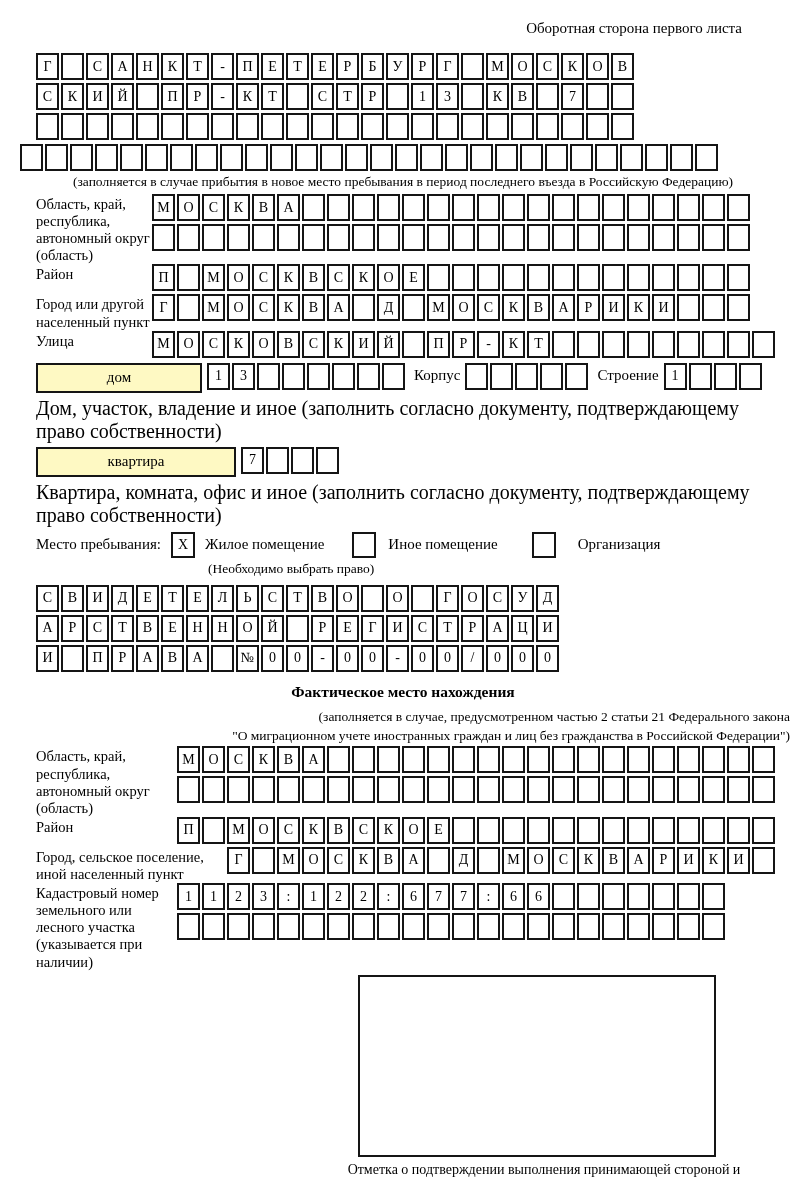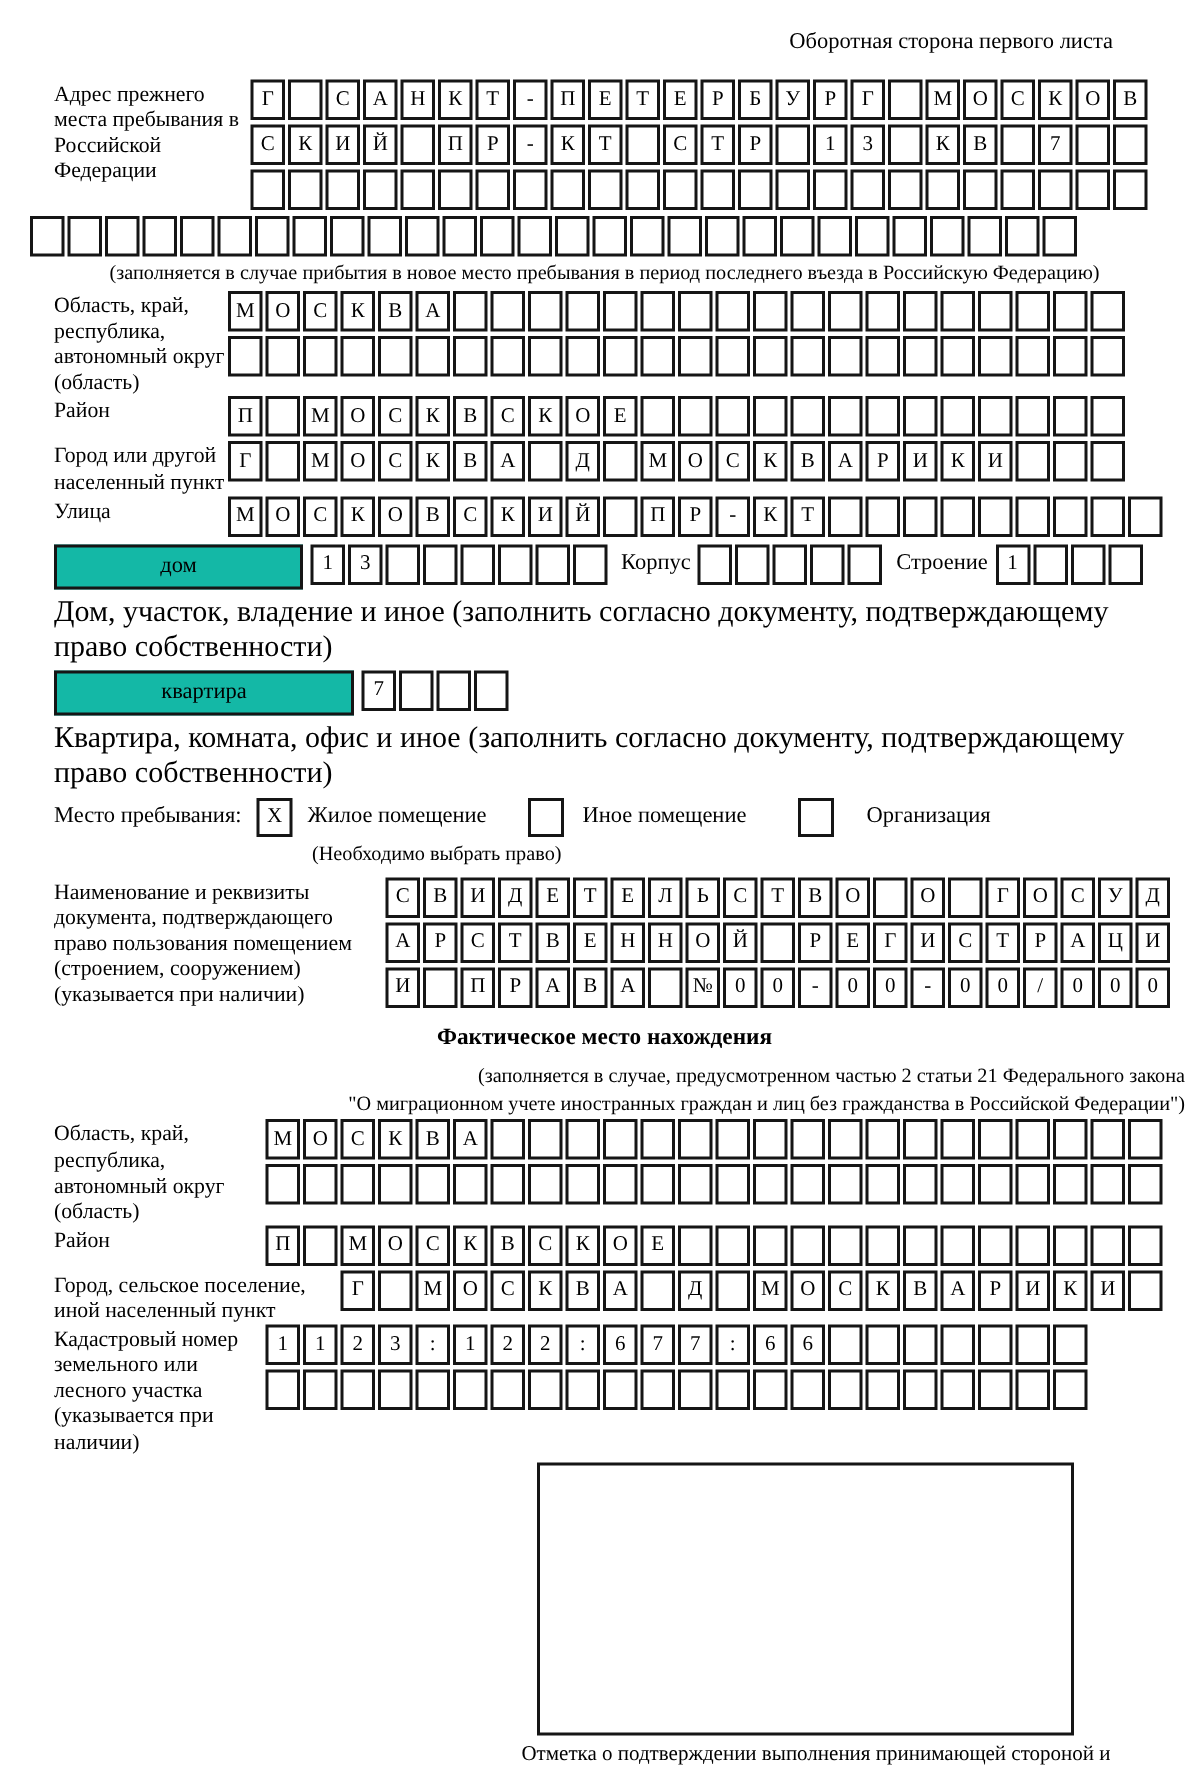--- a/index.html
+++ b/index.html
@@ -22,21 +22,21 @@
     display:inline-flex; align-items:center; justify-content:center;
     font-size:14px; background:#fff;
   }
   .full-row { margin-left:-16px; margin-top:1px; }
 
   .note { font-size:13.5px; text-align:center; margin:1px 0 4px -20px; }
   .note-left { font-size:20px; margin:0 0 4px 0; }
   .sec-title { font-weight:bold; font-size:16.5px; text-align:center; margin:4px 0 7px -20px; }
 
   .wbox { border:2px solid #151515; height:26px; display:flex; align-items:center; justify-content:center;
-          font-size:15px; flex:none; margin-right:5px; background:#14b8a6; }
+          font-size:15px; flex:none; margin-right:5px; background:#fef9c3; }
   .dom-box { width:162px; } .kv-box { width:196px; }
   .inline-lbl { font-size:15px; flex:none; margin:4px 5px 0 7px; }
   .house-row { margin-bottom:4px; margin-top:2px; }
 
   .stay-row { display:flex; align-items:center; font-size:15px; margin-top:5px; }
   .mark { box-sizing:content-box; width:20px; height:22px; border:2px solid #151515;
           display:inline-flex; align-items:center; justify-content:center; font-size:14px; flex:none; }
   .m1 { margin:0 10px 0 10px; } .m2 { margin:0 12px 0 28px; } .m3 { margin:0 22px 0 34px; }
   .choose-note { font-size:13.5px; margin:3px 0 8px 172px; }
 
@@ -48,21 +48,20 @@
   .stamp-note { width:424px; margin-left:296px; text-align:center; font-size:14px; line-height:1.3; margin-top:4px; }
 </style>
 </head>
 <body>
 
 <div class="page">
 
   <div class="hdr">Оборотная сторона первого листа</div>
 
   <div class="row">
-    <div class="lbl w125">Адрес прежнего места пребывания в Российской Федерации</div>
     <div>
       <div class="cells">
           <span class="cell">Г</span>
           <span class="cell"></span>
           <span class="cell">С</span>
           <span class="cell">А</span>
           <span class="cell">Н</span>
           <span class="cell">К</span>
           <span class="cell">Т</span>
           <span class="cell">-</span>
@@ -369,21 +368,20 @@
     <span class="mark m1">X</span>
     <span>Жилое помещение</span>
     <span class="mark m2"></span>
     <span>Иное помещение</span>
     <span class="mark m3"></span>
     <span>Организация</span>
   </div>
   <div class="choose-note">(Необходимо выбрать право)</div>
 
   <div class="row">
-    <div class="lbl w215">Наименование и реквизиты документа, подтверждающего право пользования помещением (строением, сооружением) (указывается при наличии)</div>
     <div>
       <div class="cells">
           <span class="cell">С</span>
           <span class="cell">В</span>
           <span class="cell">И</span>
           <span class="cell">Д</span>
           <span class="cell">Е</span>
           <span class="cell">Т</span>
           <span class="cell">Е</span>
           <span class="cell">Л</span>

